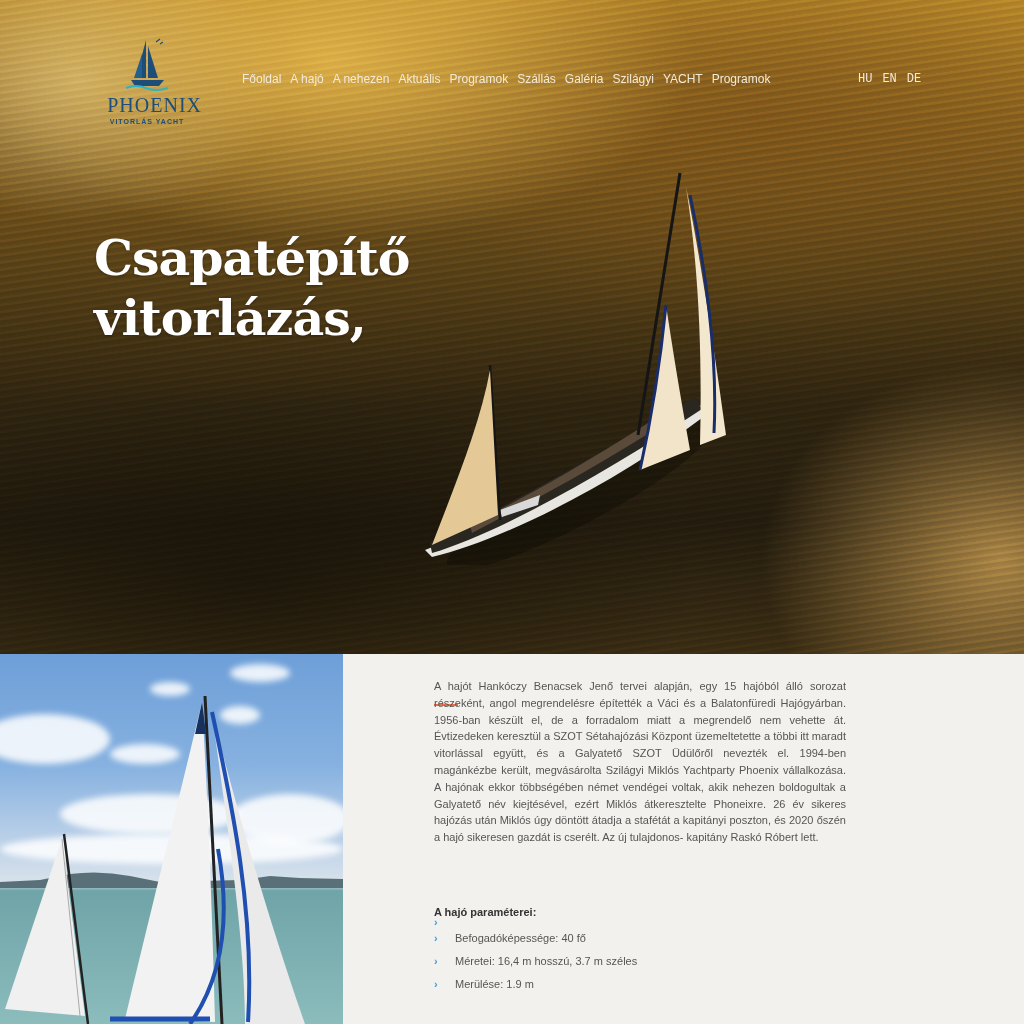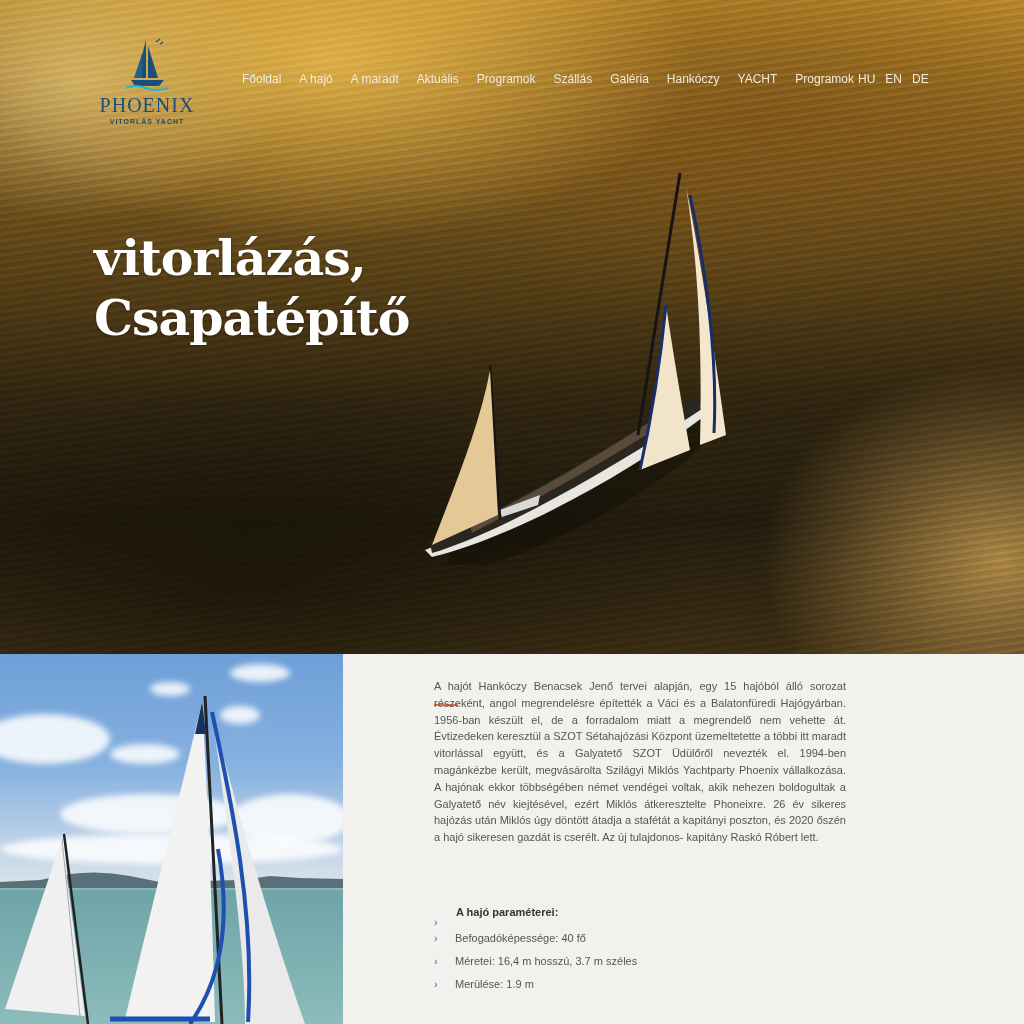--- a/index.html
+++ b/index.html
@@ -21,26 +21,26 @@
     background: repeating-linear-gradient(172deg, rgba(255,220,140,0.10) 0px, rgba(255,220,140,0.10) 2px, rgba(0,0,0,0.08) 3px, rgba(0,0,0,0) 7px);
     mix-blend-mode: overlay;
   }
   .hero::after {
     content: ""; position: absolute; left: 0; right: 0; top: 380px; bottom: 0;
     background: radial-gradient(ellipse 600px 260px at 250px 200px, rgba(15,12,5,0.55), rgba(0,0,0,0) 75%);
   }
 
   .logo { position: absolute; left: 92px; top: 36px; width: 110px; text-align: center; z-index: 3; }
   .logo svg { display: block; margin: 0 auto; }
-  .logo-name { font-family: "Liberation Serif", serif; font-size: 20px; color: #1d4e7a; letter-spacing: 1px; margin-top: 2px; }
+  .logo-name { font-family: "Liberation Serif", serif; font-size: 20px; color: #1d4e7a; letter-spacing: 1px; margin-top: 2px; text-align: right; }
   .logo-sub { font-family: "Liberation Sans", sans-serif; font-size: 7px; font-weight: bold; color: #1d4e7a; letter-spacing: 1px; margin-top: 1px; }
 
-  .nav { position: absolute; left: 242px; top: 72px; display: flex; gap: 18px; z-index: 3; }
+  .nav { position: absolute; left: 242px; top: 72px; display: flex; gap: 9px; z-index: 3; }
   .nav a { font-size: 12px; color: #f3ead8; text-decoration: none; white-space: nowrap; }
-  .lang { position: absolute; left: 858px; top: 72px; display: flex; gap: 10px; z-index: 3; }
+  .lang { position: absolute; left: 858px; top: 72px; display: flex; gap: 10px; z-index: 3; font-family: Liberation Mono, monospace; }
   .lang a { font-size: 12px; color: #f3ead8; text-decoration: none; }
 
   .hero-title {
     position: absolute; left: 94px; top: 228px; z-index: 3;
     font-family: "DejaVu Serif", serif; font-weight: bold; color: #ffffff;
     font-size: 49px; line-height: 60px; letter-spacing: -1px;
     text-shadow: 0 1px 3px rgba(0,0,0,0.3);
   }
   .hero-title div { white-space: nowrap; }
 
@@ -53,21 +53,21 @@
   }
   .photo .cloud { position: absolute; background: rgba(255,255,255,0.85); border-radius: 50%; filter: blur(3px); }
   .photo .hills { position: absolute; left: 0; top: 214px; width: 343px; height: 20px; }
 
   .panel { position: absolute; left: 343px; top: 654px; width: 681px; height: 370px; background: #f2f1ed; }
   .accent-line { position: absolute; left: 434px; top: 704px; width: 24px; height: 2px; background: #e8704f; }
   .body-text {
     position: absolute; left: 434px; top: 678px; width: 412px;
     font-size: 11px; line-height: 16.8px; color: #555; text-align: justify;
   }
-  .params-title { position: absolute; left: 456px; top: 906px; font-size: 11px; font-weight: bold; color: #333; }
+  .params-title { position: absolute; left: 434px; top: 906px; font-size: 11px; font-weight: bold; color: #333; }
   .params { position: absolute; left: 434px; top: 922px; width: 412px; list-style: none; }
   .params li { position: relative; padding-left: 21px; font-size: 11px; line-height: 16px; color: #555; margin-bottom: 6px; }
   .params li .chev { position: absolute; left: 0; top: 50%; transform: translateY(-50%); color: #3aa0d8; font-size: 11px; font-weight: bold; }
   .params li:nth-child(1) { margin-bottom: 8px; }
   .params li:nth-child(2), .params li:nth-child(3) { margin-bottom: 7px; }
 </style>
 </head>
 <body>
 
 <section class="hero">
@@ -81,39 +81,39 @@
       <path d="M9 44 L42 44 L37 50 L13 50 Z" fill="#1d4e7a"></path>
       <path d="M4 52 Q14 48 24 52 T46 52" stroke="#2bb3c6" stroke-width="2" fill="none"></path>
     </svg>
     <div class="logo-name">PHOENIX</div>
     <div class="logo-sub">VITORLÁS YACHT</div>
   </a>
 
   <nav class="nav">
     <a>Főoldal</a>
     <a>A hajó</a>
-    <a>A maradt</a>
+    <a>A nehezen</a>
     <a>Aktuális</a>
     <a>Programok</a>
     <a>Szállás</a>
     <a>Galéria</a>
-    <a>Hankóczy</a>
+    <a>Szilágyi</a>
     <a>YACHT</a>
     <a>Programok</a>
   </nav>
 
   <div class="lang">
     <a>HU</a>
     <a>EN</a>
     <a>DE</a>
   </div>
 
   <h1 class="hero-title">
+    <div>Csapatépítő</div>
     <div>vitorlázás,</div>
-    <div>Csapatépítő</div>
   </h1>
 
   <svg class="boat" width="340" height="400" viewBox="0 0 340 400">
 
     <ellipse cx="170" cy="330" rx="150" ry="28" transform="rotate(-28 170 330)" fill="rgba(10,8,2,0.35)"></ellipse>
 
     <path d="M15 385 C80 360 200 300 290 240 L296 250 C210 315 95 375 22 392 Z" fill="#e8e6e0"></path>
     <path d="M20 378 C90 345 195 285 285 232 L292 244 C200 305 90 368 22 388 Z" fill="#2a2620"></path>
     <path d="M60 360 C120 330 190 290 250 250 L255 258 C190 300 125 335 62 368 Z" fill="#5a4a3a"></path>
     <path d="M90 345 L130 330 L128 340 L92 352 Z" fill="#d9d9d9"></path>

